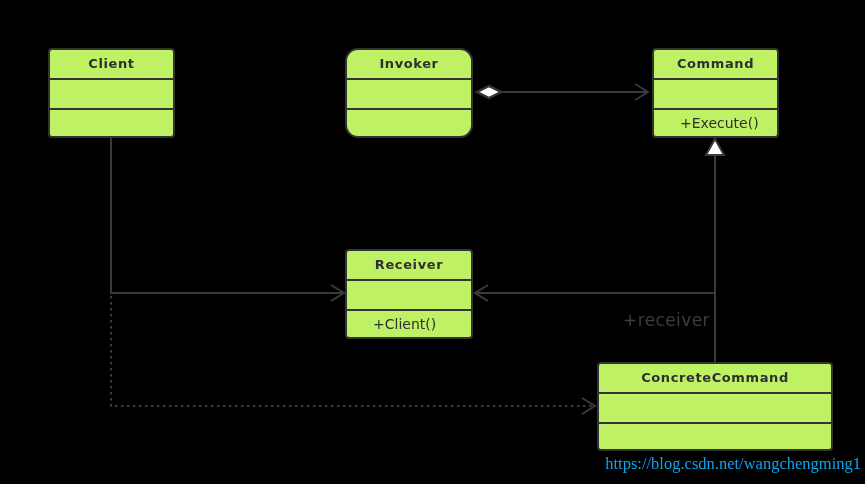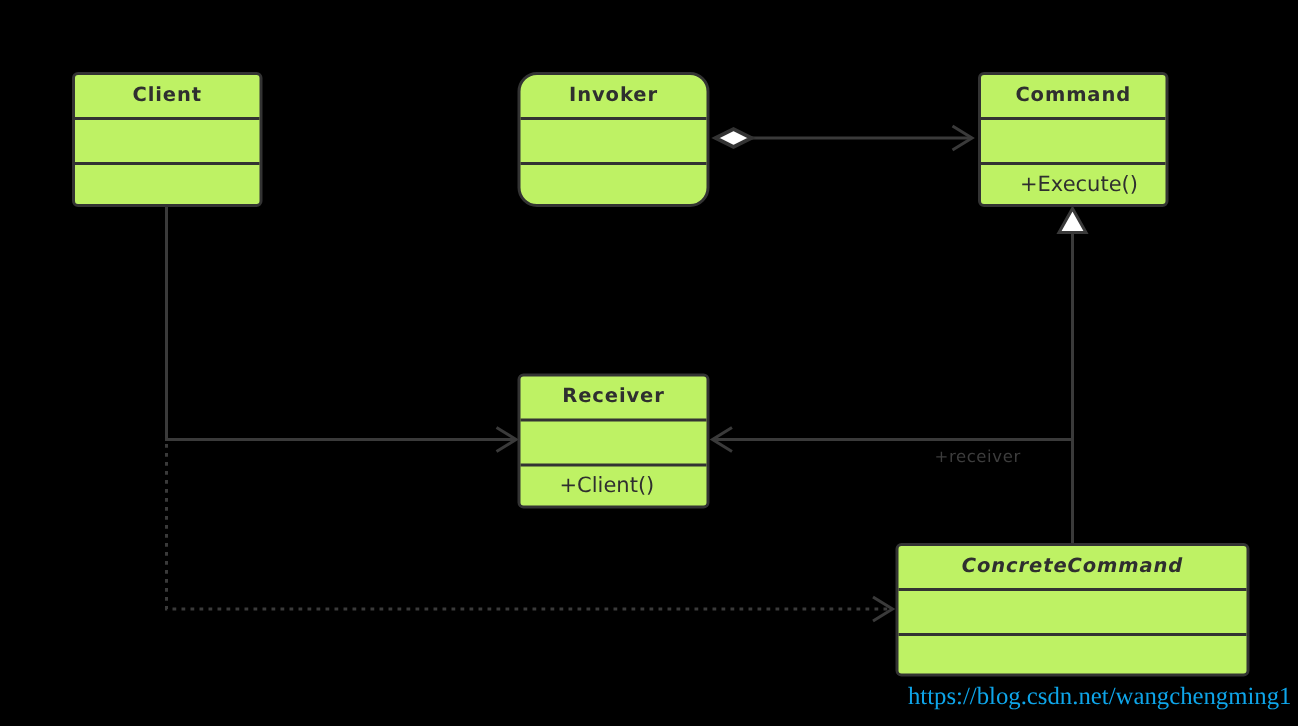--- a/index.html
+++ b/index.html
@@ -42,25 +42,25 @@
   .uml-comp:last-child { flex: 1 1 auto; }
   .uml-method {
     font-size: 14px;
     padding-left: 26px;
     color: #2f2f2f;
   }
   #box-client           { left: 48px;  top: 48px;  width: 127px; height: 90px; }
   #box-invoker          { left: 345px; top: 48px;  width: 128px; height: 90px; border-radius: 13px; }
   #box-command          { left: 652px; top: 48px;  width: 127px; height: 90px; justify-content: center; }
   #box-receiver         { left: 345px; top: 249px; width: 128px; height: 90px; }
-  #box-concrete-command { left: 597px; top: 362px; width: 236px; height: 89px; font-style: italic; }
+  #box-concrete-command { left: 597px; top: 362px; width: 236px; height: 89px; }
   .edge-label {
     position: absolute;
-    left: 623px; top: 298px;
-    font-size: 11px;
+    left: 623px; top: 310px;
+    font-size: 17px;
     color: #3d3d3d;
     letter-spacing: 0.4px;
   }
   .watermark {
     position: absolute;
     right: 4px; top: 454px;
     font-size: 16.5px;
     color: #0ea5e9;
     font-family: Liberation Serif, serif;
   }

